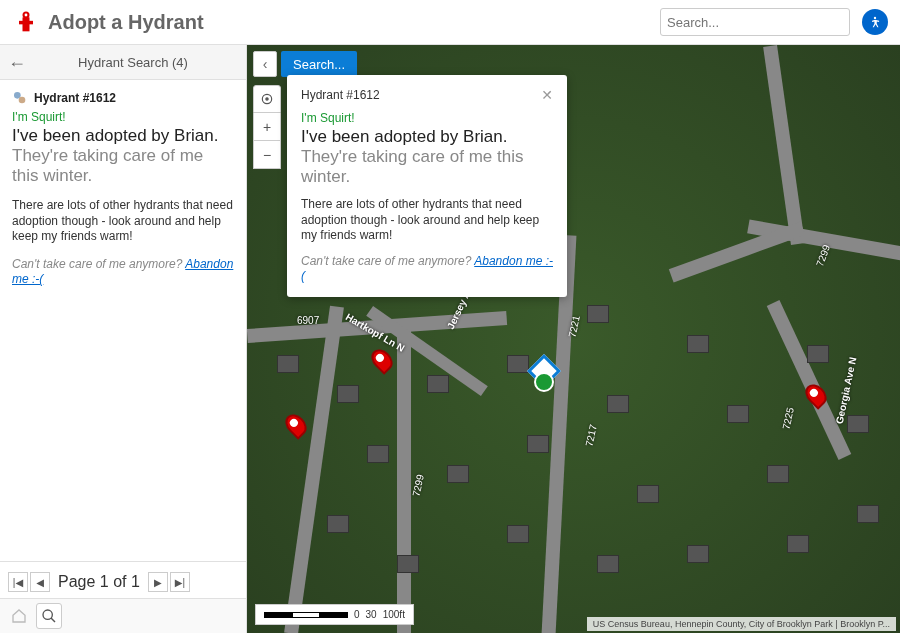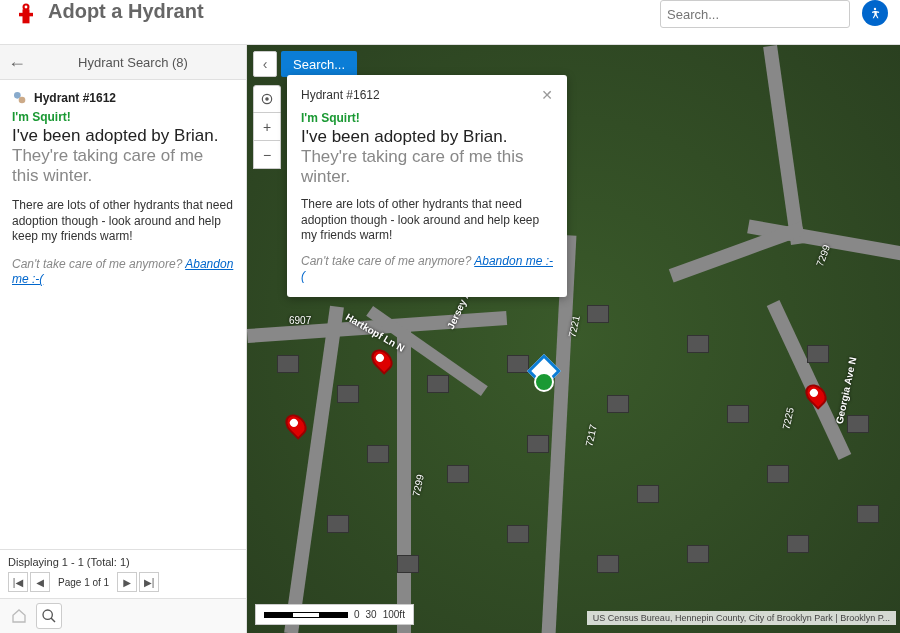--- a/index.html
+++ b/index.html
@@ -1,42 +1,42 @@
 <!DOCTYPE html>
 <html><head>
 <meta charset="utf-8">
 <style>
 *{box-sizing:border-box;margin:0;padding:0;font-family:"Segoe UI",Arial,sans-serif}
 html,body{width:900px;height:633px;overflow:hidden;background:#fff}
-.topbar{height:45px;display:flex;align-items:flex-start;padding:0 12px;border-bottom:1px solid #e0e0e0;background:#fff}
+.topbar{height:45px;display:flex;align-items:center;padding:0 12px;border-bottom:1px solid #e0e0e0;background:#fff}
 .logo{width:28px;height:28px;margin-right:8px}
 .app-title{font-size:20px;font-weight:600;color:#666;flex:0 0 auto}
 .top-spacer{flex:1}
 .top-search{width:190px;height:28px;border:1px solid #ccc;border-radius:3px;display:flex;align-items:center;padding:0 6px;background:#fff}
 .top-search input{flex:1;border:none;outline:none;font-size:13px;color:#666}
 .acc-btn{width:26px;height:26px;border-radius:50%;background:#0066cc;color:#fff;display:flex;align-items:center;justify-content:center;margin-left:12px;font-size:14px;cursor:pointer}
 .main{display:flex;height:588px}
 .sidebar{width:247px;display:flex;flex-direction:column;border-right:1px solid #e0e0e0;background:#fff}
 .sb-header{height:35px;background:#f5f5f5;display:flex;align-items:center;border-bottom:1px solid #e0e0e0;padding:0 8px;position:relative}
 .sb-back{width:20px;height:20px;cursor:pointer;color:#666;font-size:18px;line-height:1}
 .sb-title{flex:1;text-align:center;font-size:13px;color:#555}
 .sb-body{flex:1;padding:10px 12px;overflow:auto;font-size:12px;color:#333}
 .sb-item-head{display:flex;align-items:center;margin-bottom:4px}
 .sb-item-icon{width:16px;height:16px;margin-right:6px}
 .sb-item-title{font-weight:600;font-size:12px;color:#222}
-.squirt{color:#1a9933;font-weight:700;font-size:12px;margin-top:2px}
+.squirt{color:#1a9933;font-weight:400;font-size:12px;margin-top:2px}
 .adopt-line{font-size:17px;color:#222;margin-top:2px}
 .adopt-line .gray{color:#888}
 .para{font-size:12px;color:#333;margin-top:12px;line-height:1.3}
 .para.gray{color:#888;font-style:italic}
 .abandon{color:#0066cc;font-style:italic;text-decoration:underline;cursor:pointer}
 .sb-footer{border-top:1px solid #e0e0e0;padding:6px 8px;font-size:11px;color:#333}
 .pager{display:flex;align-items:center;gap:2px;margin-top:4px}
 .pager-btn{width:20px;height:20px;border:1px solid #ccc;background:#fff;display:flex;align-items:center;justify-content:center;cursor:pointer;font-size:10px;color:#555}
-.pager-txt{padding:0 6px;font-size:10px;color:#333}
+.pager-txt{padding:0 6px;font-size:16px;color:#333}
 .sb-tools{height:35px;border-top:1px solid #e0e0e0;display:flex;align-items:center;padding:0 6px;gap:4px;background:#f9f9f9}
 .sb-tool{width:26px;height:26px;display:flex;align-items:center;justify-content:center;cursor:pointer;color:#999}
 .sb-tool.active{border:1px solid #ccc;background:#fff;border-radius:3px;color:#555}
 .map-wrap{flex:1;position:relative;background:#2a3a22;overflow:hidden}
 .map-bg{position:absolute;inset:0}
 .map-top-btns{position:absolute;top:6px;left:6px;display:flex;gap:0;z-index:10}
 .map-collapse{width:24px;height:26px;background:#fff;border:1px solid #ccc;display:flex;align-items:center;justify-content:center;cursor:pointer;font-size:14px;color:#666;border-radius:2px;margin-right:4px}
 .map-search-btn{height:26px;background:#0b7dd6;color:#fff;border:none;padding:0 12px;font-size:13px;cursor:pointer;border-radius:2px}
 .map-ctrls{position:absolute;top:40px;left:6px;z-index:10}
 .map-ctrl{width:28px;height:28px;background:#fff;border:1px solid #ccc;display:flex;align-items:center;justify-content:center;cursor:pointer;color:#555;font-size:14px}
@@ -53,21 +53,21 @@
 .marker.red{background:#d00;border-radius:50% 50% 50% 0;transform:rotate(-45deg);border:2px solid #900}
 .marker.red::after{content:"";position:absolute;top:3px;left:3px;width:8px;height:8px;background:#fff;border-radius:50%}
 .marker.green{width:20px;height:20px;background:#1a9933;border-radius:50%;border:2px solid #fff}
 .selector{position:absolute;width:24px;height:24px;border:3px solid #0b7dd6;background:#fff;transform:rotate(45deg);z-index:4}
 .street-label{position:absolute;color:#fff;font-size:10px;font-weight:600;text-shadow:0 0 3px #000;z-index:3;white-space:nowrap}
 .num-label{position:absolute;color:#fff;font-size:10px;text-shadow:0 0 3px #000;z-index:3}
 .scale-bar{position:absolute;bottom:8px;left:8px;background:#fff;padding:4px 8px;font-size:10px;color:#333;z-index:10;display:flex;align-items:center;gap:6px;border:1px solid #ccc}
 .scale-seg{display:flex;align-items:flex-end}
 .scale-box{width:28px;height:6px;border:1px solid #000}
 .scale-box.b{background:#000}
-.attribution{position:absolute;bottom:8px;right:4px;background:rgba(255,255,255,.8);padding:2px 6px;font-size:9px;color:#444;z-index:10;max-width:360px;white-space:nowrap;overflow:hidden;text-overflow:ellipsis}
+.attribution{position:absolute;bottom:2px;right:4px;background:rgba(255,255,255,.8);padding:2px 6px;font-size:9px;color:#444;z-index:10;max-width:360px;white-space:nowrap;overflow:hidden;text-overflow:ellipsis}
 .road{position:absolute;background:#888;z-index:1}
 .grass{position:absolute;background:radial-gradient(circle,#3a5a2a,#2a4020);z-index:0}
 .houses{position:absolute;z-index:1}
 .house{position:absolute;width:22px;height:18px;background:#555;border:1px solid #333}
 </style>
 </head>
 <body>
 
 <div class="topbar">
   <svg class="logo" viewBox="0 0 24 24">
@@ -90,41 +90,40 @@
         <circle cx="12" cy="5" r="2"></circle>
         <path d="M12 8l-5 2v2l4-1v4l-3 6h2l3-5 3 5h2l-3-6v-4l4 1v-2z"></path>
       </svg>
   </div>
 </div>
 
 <div class="main">
   <div class="sidebar">
     <div class="sb-header">
       <div class="sb-back">←</div>
-      <div class="sb-title">Hydrant Search (8)</div>
+      <div class="sb-title">Hydrant Search (4)</div>
     </div>
     <div class="sb-body">
       <div class="sb-item-head">
         <svg class="sb-item-icon" viewBox="0 0 24 24">
             <circle cx="8" cy="8" r="5" fill="#8ac"></circle>
             <circle cx="15" cy="15" r="5" fill="#ca8"></circle>
           </svg>
         <div class="sb-item-title">Hydrant #1612</div>
       </div>
       <div class="squirt">I'm Squirt!</div>
       <div class="adopt-line">
         <span>I've been adopted by Brian.</span><span class="gray"> They're taking care of me this winter.</span>
       </div>
       <div class="para">There are lots of other hydrants that need adoption though - look around and help keep my friends warm!</div>
       <div class="para gray">
         <span>Can't take care of me anymore? </span><a class="abandon">Abandon me :-(</a>
       </div>
     </div>
     <div class="sb-footer">
-      <div>Displaying 1 - 1 (Total: 1)</div>
       <div class="pager">
         <div class="pager-btn">|◀</div>
         <div class="pager-btn">◀</div>
         <div class="pager-txt">Page 1 of 1</div>
         <div class="pager-btn">▶</div>
         <div class="pager-btn">▶|</div>
       </div>
     </div>
     <div class="sb-tools">
       <div class="sb-tool">
@@ -209,21 +208,21 @@
       <div class="para">There are lots of other hydrants that need adoption though - look around and help keep my friends warm!</div>
       <div class="para gray">
         <span>Can't take care of me anymore? </span><a class="abandon">Abandon me :-(</a>
       </div>
     </div>
 
     <div class="street-label" style="left:95px;top:282px;transform:rotate(30deg)">Hartkopf Ln N</div>
     <div class="street-label" style="left:185px;top:250px;transform:rotate(-65deg)">Jersey Ave N</div>
     <div class="street-label" style="left:565px;top:340px;transform:rotate(-78deg)">Georgia Ave N</div>
 
-    <div class="num-label" style="left:42px;top:270px">6907</div>
+    <div class="num-label" style="left:50px;top:270px">6907</div>
     <div class="num-label" style="left:275px;top:218px;transform:rotate(-70deg)">7299</div>
     <div class="num-label" style="left:160px;top:435px;transform:rotate(-78deg)">7299</div>
     <div class="num-label" style="left:565px;top:205px;transform:rotate(-70deg)">7299</div>
     <div class="num-label" style="left:316px;top:276px;transform:rotate(-78deg)">7221</div>
     <div class="num-label" style="left:333px;top:385px;transform:rotate(-78deg)">7217</div>
     <div class="num-label" style="left:530px;top:368px;transform:rotate(-78deg)">7225</div>
 
     <div class="selector" style="left:285px;top:314px"></div>
     <div class="marker green" style="left:287px;top:327px"></div>
     <div class="marker red" style="left:126px;top:303px"></div>

